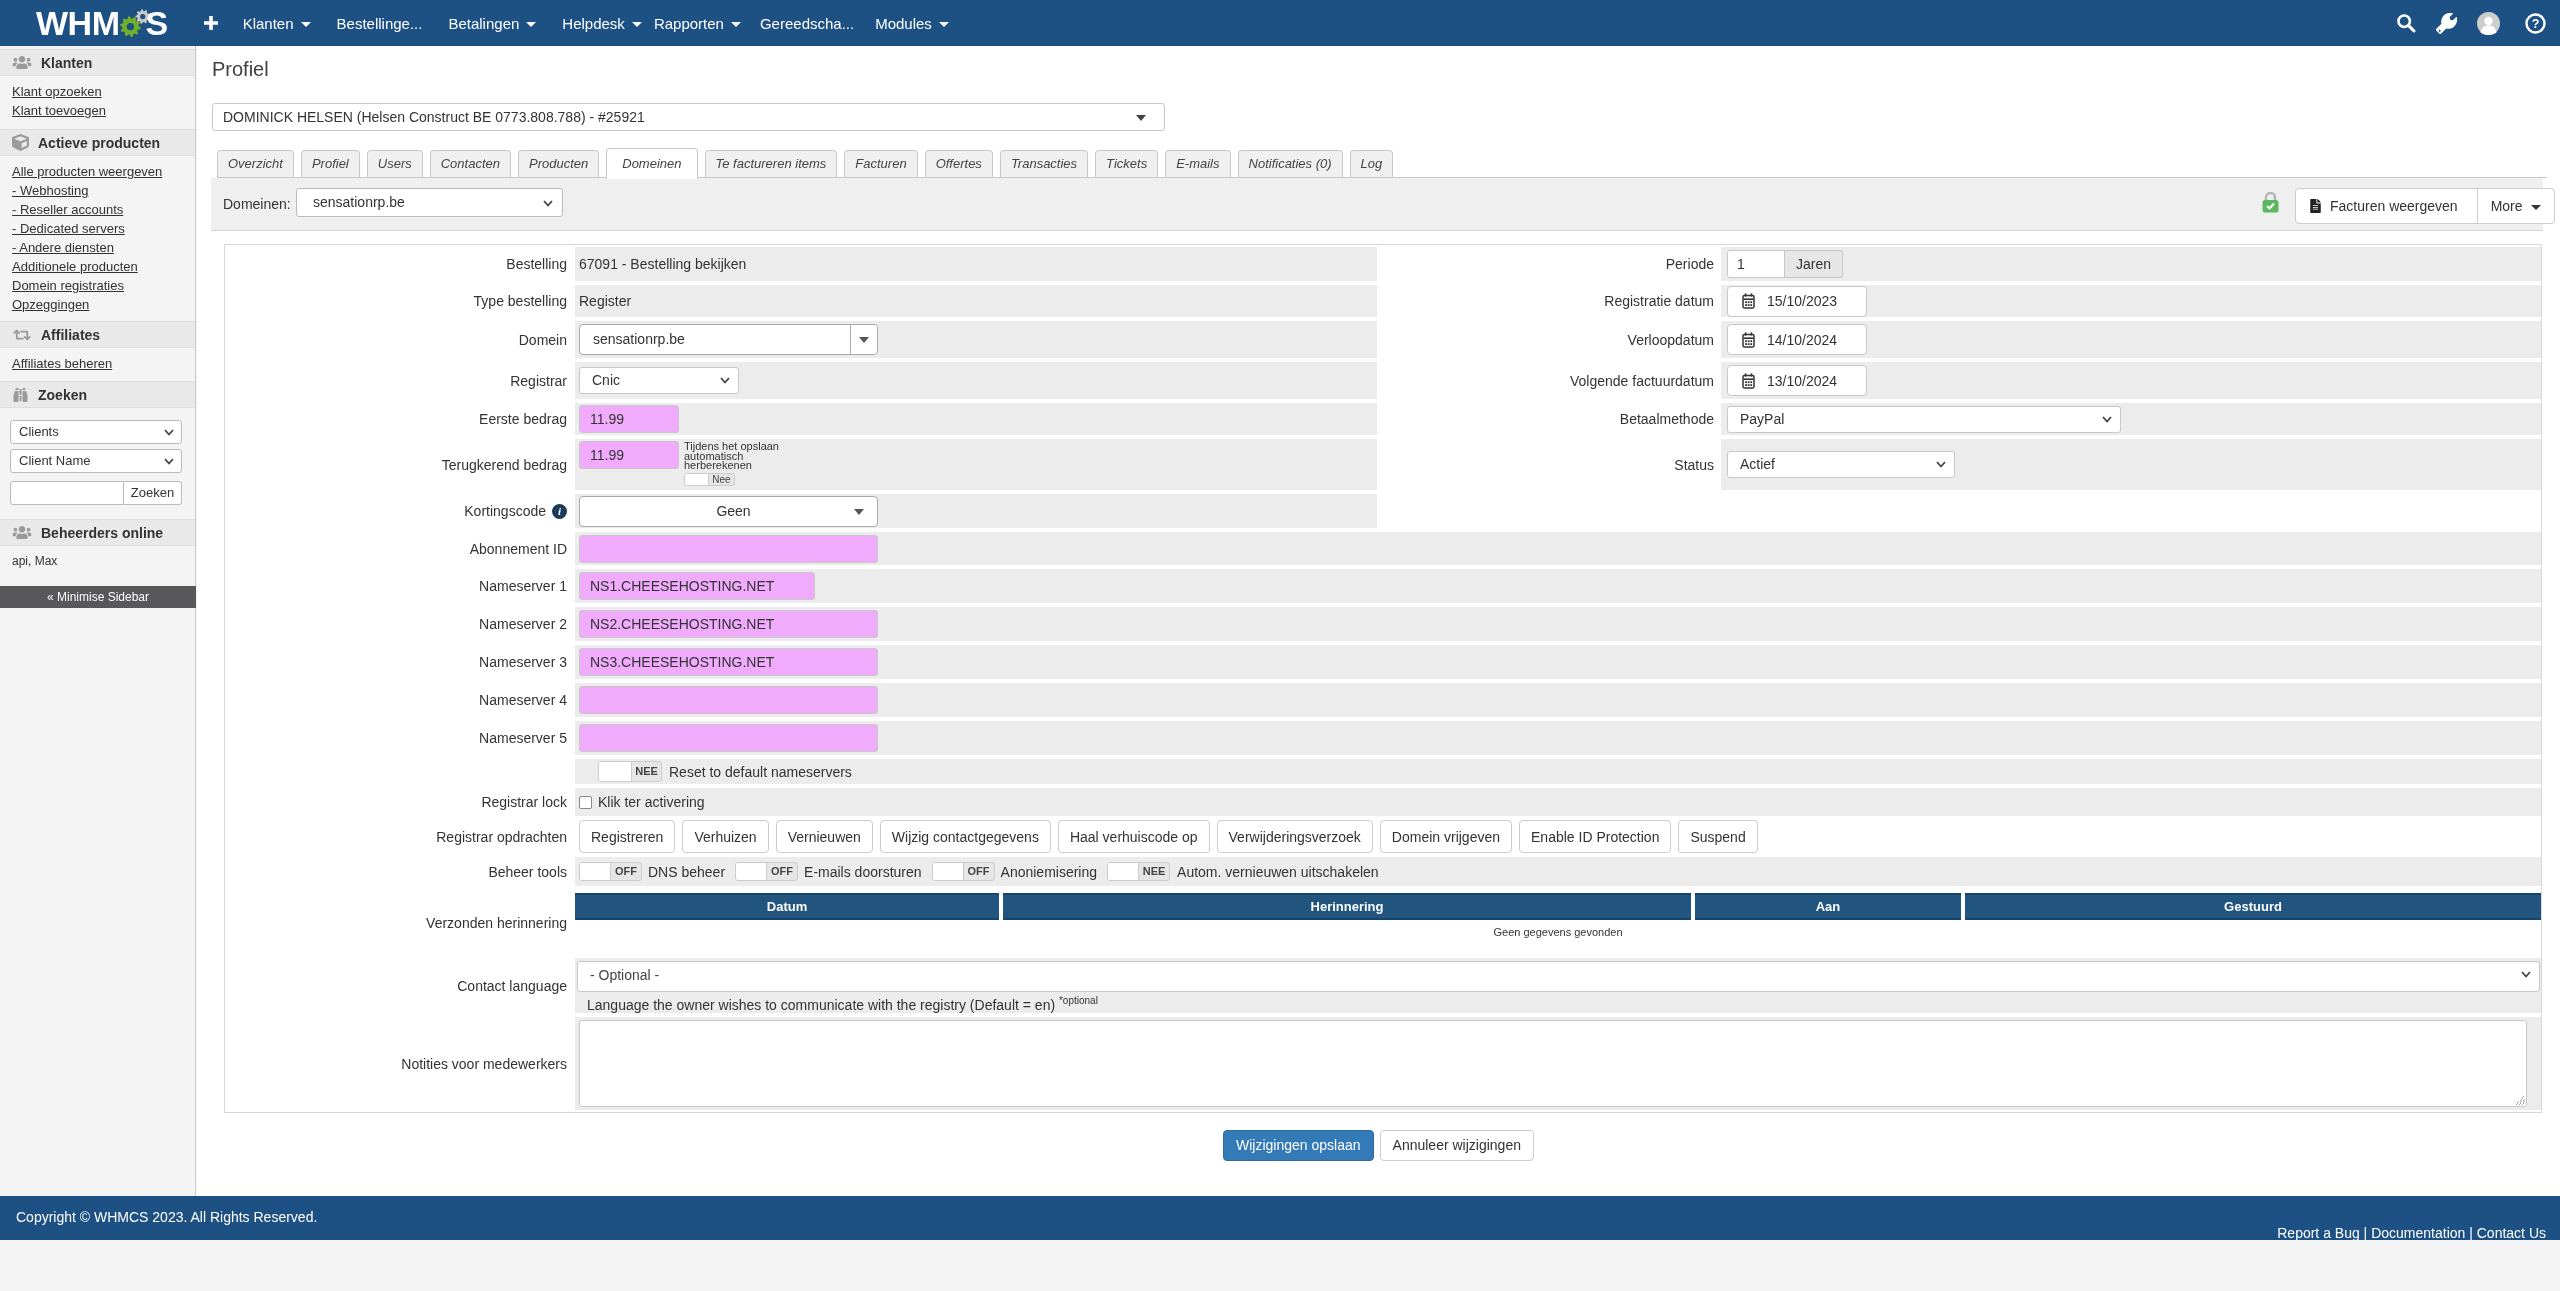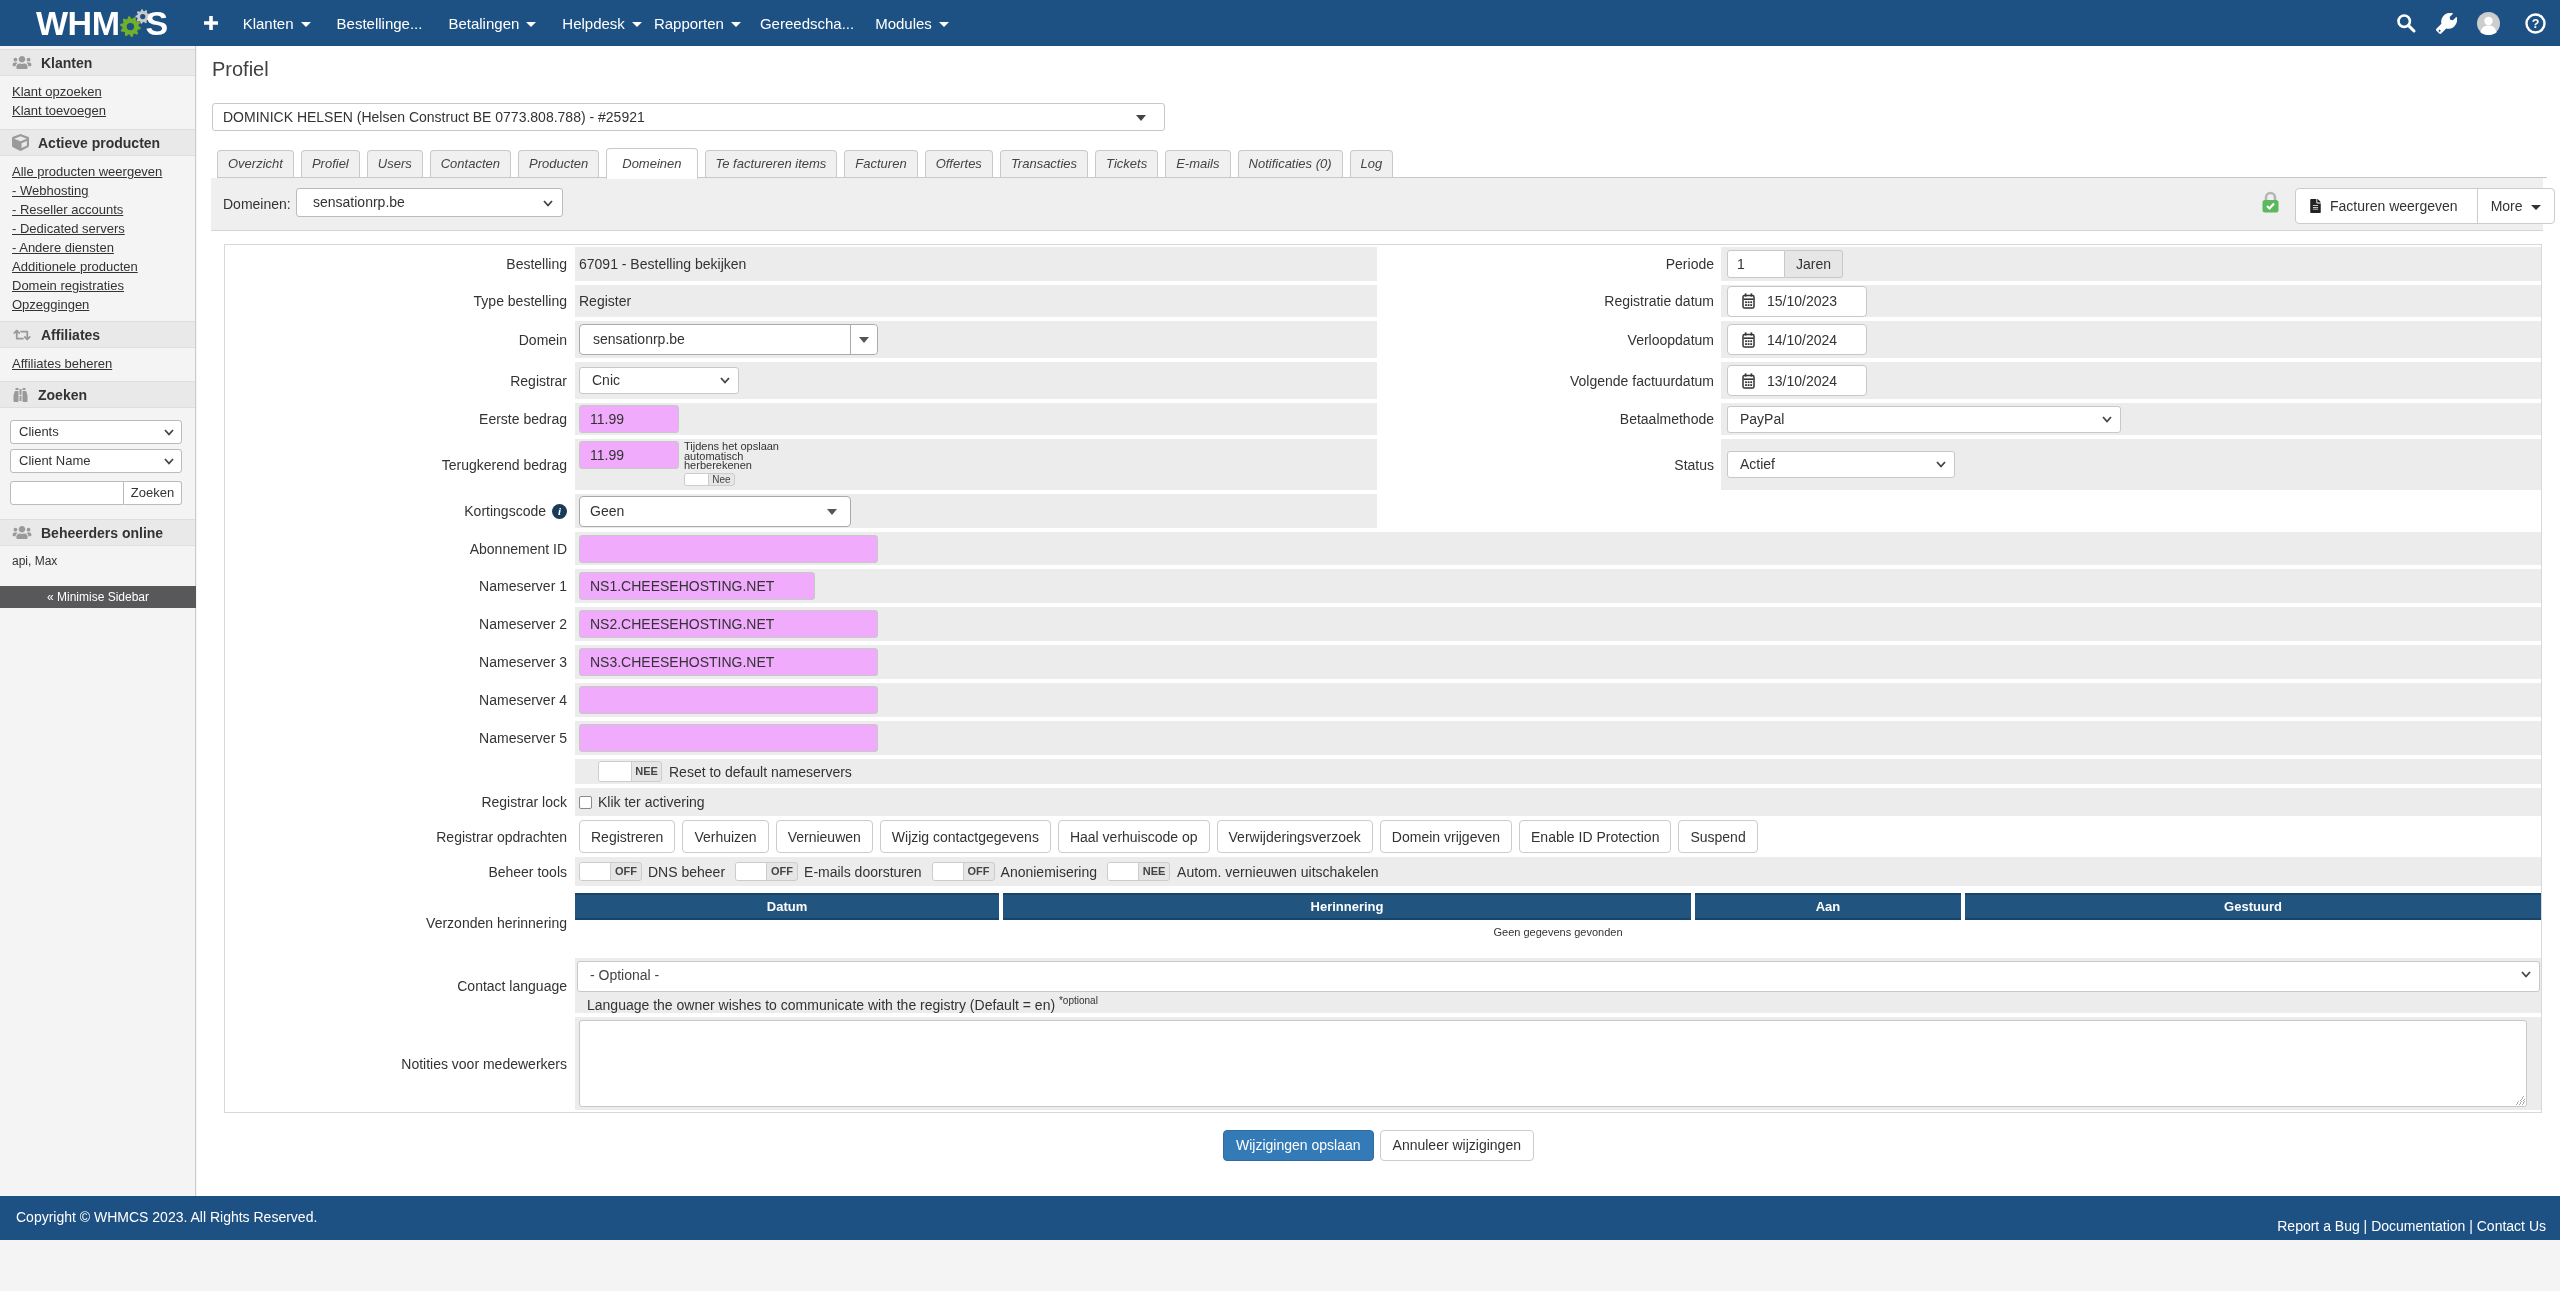--- a/index.html
+++ b/index.html
@@ -50,21 +50,21 @@
 .c1 { width:350px; display:flex; align-items:center; justify-content:flex-end; padding-right:8px; font-size:14px; color:#333; text-align:right; }
 .c2 { width:802px; background:#ececec; display:flex; align-items:center; padding-left:4px; font-size:14px; color:#333; }
 .c3 { width:344px; display:flex; align-items:center; justify-content:flex-end; padding-right:7px; font-size:14px; color:#333; text-align:right; }
 .c4 { flex:1; background:#ececec; display:flex; align-items:center; padding-left:6px; font-size:14px; color:#333; }
 .cwide { flex:1; background:#ececec; display:flex; align-items:center; padding-left:4px; font-size:14px; color:#333; }
 .nobg { background:transparent; }
 .inp { height:28px; border:1px solid #c8c8c8; border-radius:3px; background:#f0abfc; font-size:14px; color:#333; display:flex; align-items:center; padding:0 10px; }
 .sel2 { position:relative; width:299px; height:31px; border:1px solid #aaa; border-radius:4px; background:#fff; line-height:29px; padding-left:13px; font-size:14px; }
 .sel2 .dd { position:absolute; right:0; top:0; width:27px; height:29px; border-left:1px solid #aaa; border-radius:0 4px 4px 0; background:#fff; }
 .sel2 .dd:after { content:""; position:absolute; left:8px; top:12px; width:0; height:0; border-left:5px solid transparent; border-right:5px solid transparent; border-top:6px solid #555; }
-.sel2b { position:relative; width:272px; height:31px; border:1px solid #aaa; border-radius:4px; background:#fff; line-height:29px; padding-left:10px; font-size:14px; }
+.sel2b { position:relative; width:299px; height:31px; border:1px solid #aaa; border-radius:4px; background:#fff; line-height:29px; padding-left:10px; font-size:14px;text-align:center; }
 .sel2b:after { content:""; position:absolute; right:13px; top:12px; width:0; height:0; border-left:5px solid transparent; border-right:5px solid transparent; border-top:6px solid #555; }
 .nsel { position:relative; height:27px; border:1px solid #c8c8c8; border-radius:3px; background:#fff; line-height:25px; padding-left:12px; font-size:14px; }
 .nsel svg { position:absolute; right:8px; top:9px; }
 .dateinp { width:140px; height:31px; border:1px solid #c8c8c8; border-radius:4px; background:#fff; display:flex; align-items:center; font-size:14px; color:#333; }
 .dateinp svg { margin:0 12px 0 14px; }
 .addon { height:28px; display:flex; }
 .addon .ai { width:58px; height:28px; border:1px solid #c8c8c8; border-radius:3px 0 0 3px; background:#fff; line-height:26px; padding-left:9px; font-size:14px; }
 .addon .ax { width:58px; height:28px; border:1px solid #c8c8c8; border-left:none; border-radius:0 3px 3px 0; background:#e6e6e6; line-height:26px; text-align:center; font-size:14px; color:#333; }
 .tinytxt { font-size:11px; color:#333; line-height:9.5px; }
 .minitg { width:51px; height:13px; border:1px solid #ccc; border-radius:3px; background:#e6e6e6; display:flex; overflow:hidden; }
@@ -91,21 +91,21 @@
 .tarea { flex:1; margin:3px 14px 3px 0; height:87px; border:1px solid #c8c8c8; border-radius:3px; background:#fff; position:relative; }
 .tarea:after { content:""; position:absolute; right:1px; bottom:1px; width:10px; height:10px; background:
  linear-gradient(135deg, transparent 0 50%, #aaa 50% 55%, transparent 55% 65%, #aaa 65% 70%, transparent 70% 80%, #aaa 80% 85%, transparent 85%); }
 
 #actions { position:absolute; left:0; top:1084px; width:2363px; display:flex; justify-content:center; }
 .btn-primary { height:31px; background:#337ab7; border:1px solid #2e6da4; border-radius:4px; color:#fff; font-size:14px; padding:0 12px; line-height:29px; }
 .btn-def { height:31px; background:#fff; border:1px solid #ccc; border-radius:4px; color:#333; font-size:14px; padding:0 12px; line-height:29px; margin-left:6px; }
 
 #footer { position:absolute; left:0; top:1196px; width:2560px; height:44px; background:#1e5183; color:#fff; font-size:14px; }
 #footer .fl { position:absolute; left:16px; top:13px; }
-#footer .fr { position:absolute; right:14px; top:22px; }
+#footer .fr { position:absolute; right:14px; top:29px; }
 #footer a { color:#fff; text-decoration:none; }
 #below { position:absolute; left:0; top:1240px; width:2560px; height:51px; background:#f4f4f4; }
 </style>
 </head>
 <body>
 <div id="page">
 <div id="nav">
  <div id="logo">
   <span class="wm">WHM</span>
   <svg width="37" height="31" viewBox="0 0 48 40" style="margin:0 -7px 0 -4px;">

